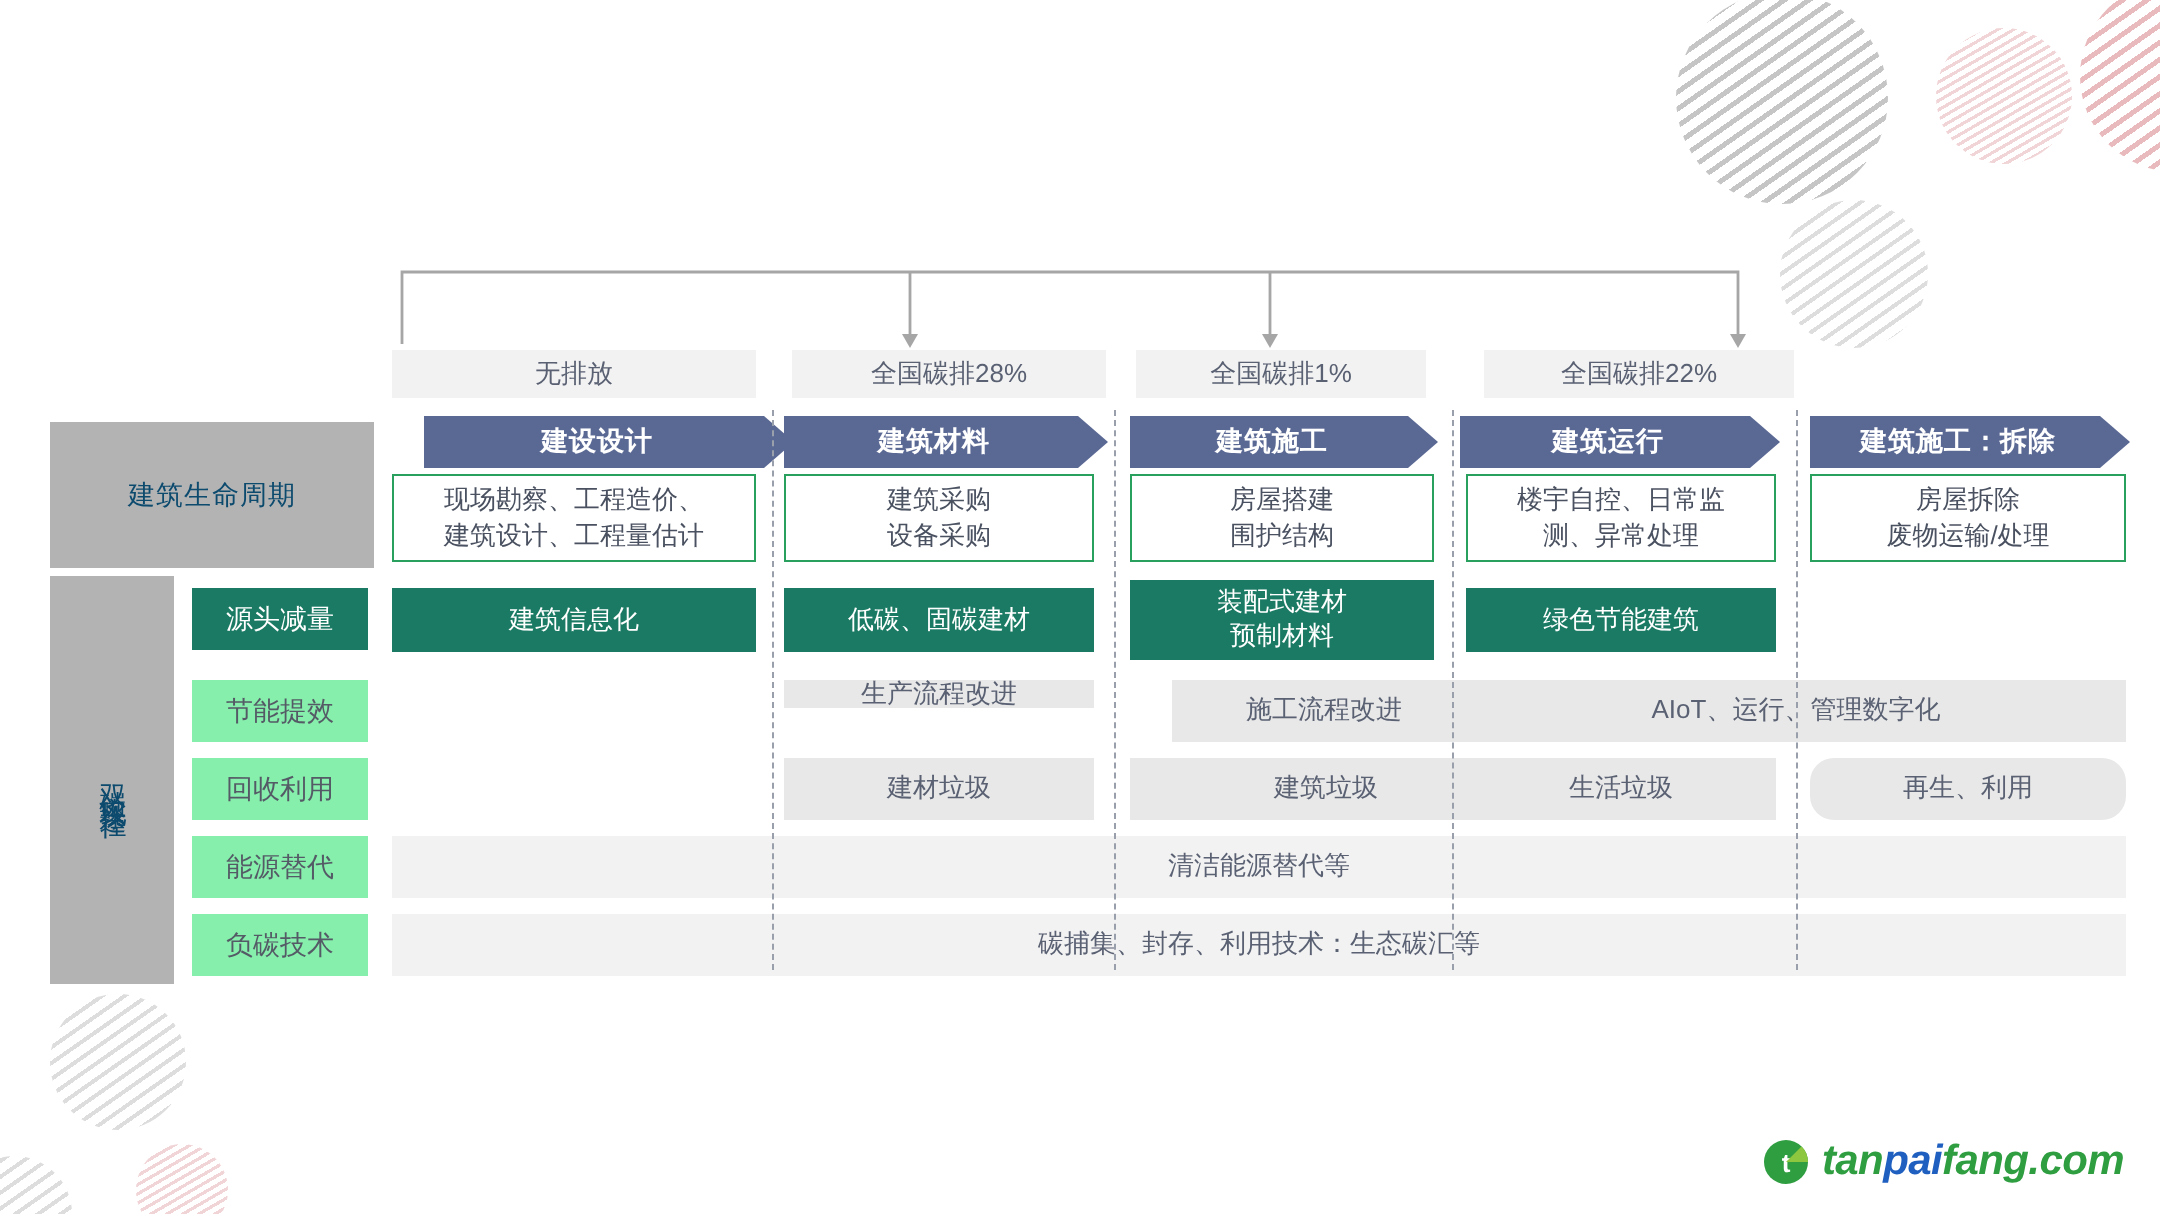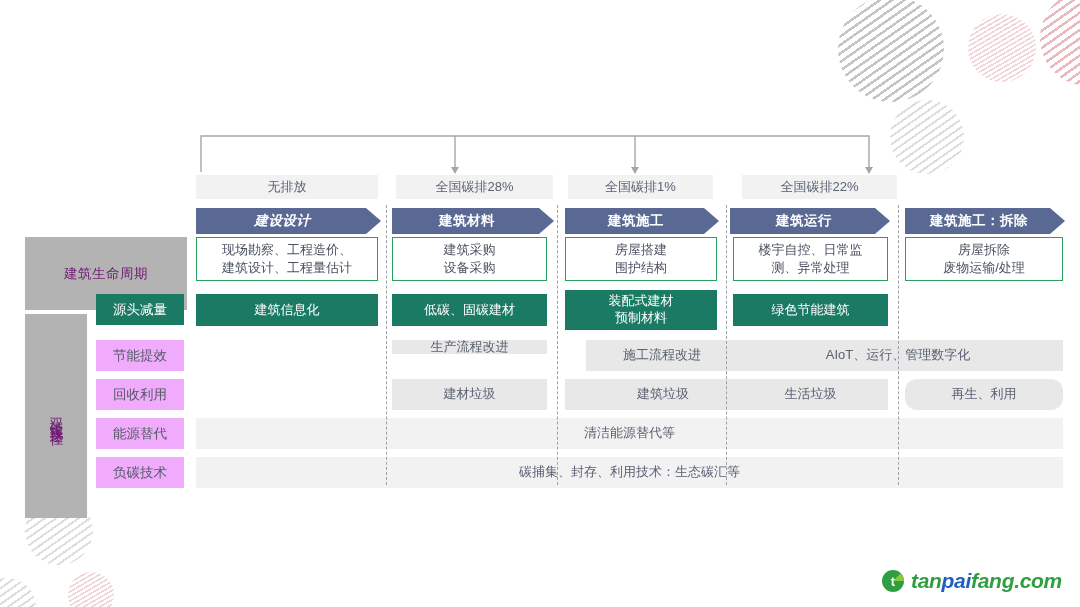--- a/index.html
+++ b/index.html
@@ -33,33 +33,33 @@
       rgba(222,160,165,.45) 0px, rgba(222,160,165,.45) 1.6px,
       rgba(255,255,255,0) 1.6px, rgba(255,255,255,0) 4px);
   }
 
   
   #bracket { position: absolute; left: 185px; top: 128px; width: 700px; height: 48px; }
 
   
   .sidehead {
     position: absolute;
-    background: #b3b3b3; color: #701a75;
+    background: #b3b3b3; color: #0c4a6e;
     display: flex; align-items: center; justify-content: center;
-    font-size: 13.5px; letter-spacing: .5px; margin-top: 26px;
+    font-size: 13.5px; letter-spacing: .5px;
   }
   #life-label  { left: 25px; top: 211px; width: 162px; height: 73px; }
   #dual-label  { left: 25px; top: 288px; width: 62px;  height: 204px;
                  writing-mode: vertical-rl; text-orientation: upright;
                  letter-spacing: 3px; font-size: 13.5px; }
 
   .rowlabel {
     position: absolute; left: 96px; width: 88px; height: 31px;
     display: flex; align-items: center; justify-content: center;
-    font-size: 13.5px; color: #555b66; background: #f0abfc;
+    font-size: 13.5px; color: #555b66; background: #86efac;
   }
   .rowlabel.active { background: #1a7a63; color: #ffffff; }
 
   
   .emis {
     position: absolute; top: 175px; height: 24px;
     background: #f2f2f2; color: #5a6173;
     display: flex; align-items: center; justify-content: center;
     font-size: 13px;
   }
@@ -143,21 +143,21 @@
   <div class="rowlabel" style="top:340px;">节能提效</div>
   <div class="rowlabel" style="top:379px;">回收利用</div>
   <div class="rowlabel" style="top:418px;">能源替代</div>
   <div class="rowlabel" style="top:457px;">负碳技术</div>
 
   <div class="emis" style="left:196px; width:182px;">无排放</div>
   <div class="emis" style="left:396px; width:157px;">全国碳排28%</div>
   <div class="emis" style="left:568px; width:145px;">全国碳排1%</div>
   <div class="emis" style="left:742px; width:155px;">全国碳排22%</div>
 
-  <div class="stage" style="left:196px; width:185px;font-style:italic;">建设设计</div>
+  <div class="stage" style="left:212px; width:185px;">建设设计</div>
   <div class="stage" style="left:392px; width:162px;">建筑材料</div>
   <div class="stage" style="left:565px; width:154px;">建筑施工</div>
   <div class="stage" style="left:730px; width:160px;">建筑运行</div>
   <div class="stage" style="left:905px; width:160px;">建筑施工：拆除</div>
 
   <div class="descbox" style="left:196px; width:182px;">现场勘察、工程造价、<br>建筑设计、工程量估计</div>
   <div class="descbox" style="left:392px; width:155px;">建筑采购<br>设备采购</div>
   <div class="descbox" style="left:565px; width:152px;">房屋搭建<br>围护结构</div>
   <div class="descbox" style="left:733px; width:155px;">楼宇自控、日常监<br>测、异常处理</div>
   <div class="descbox" style="left:905px; width:158px;text-align:center;">房屋拆除<br>废物运输/处理</div>

